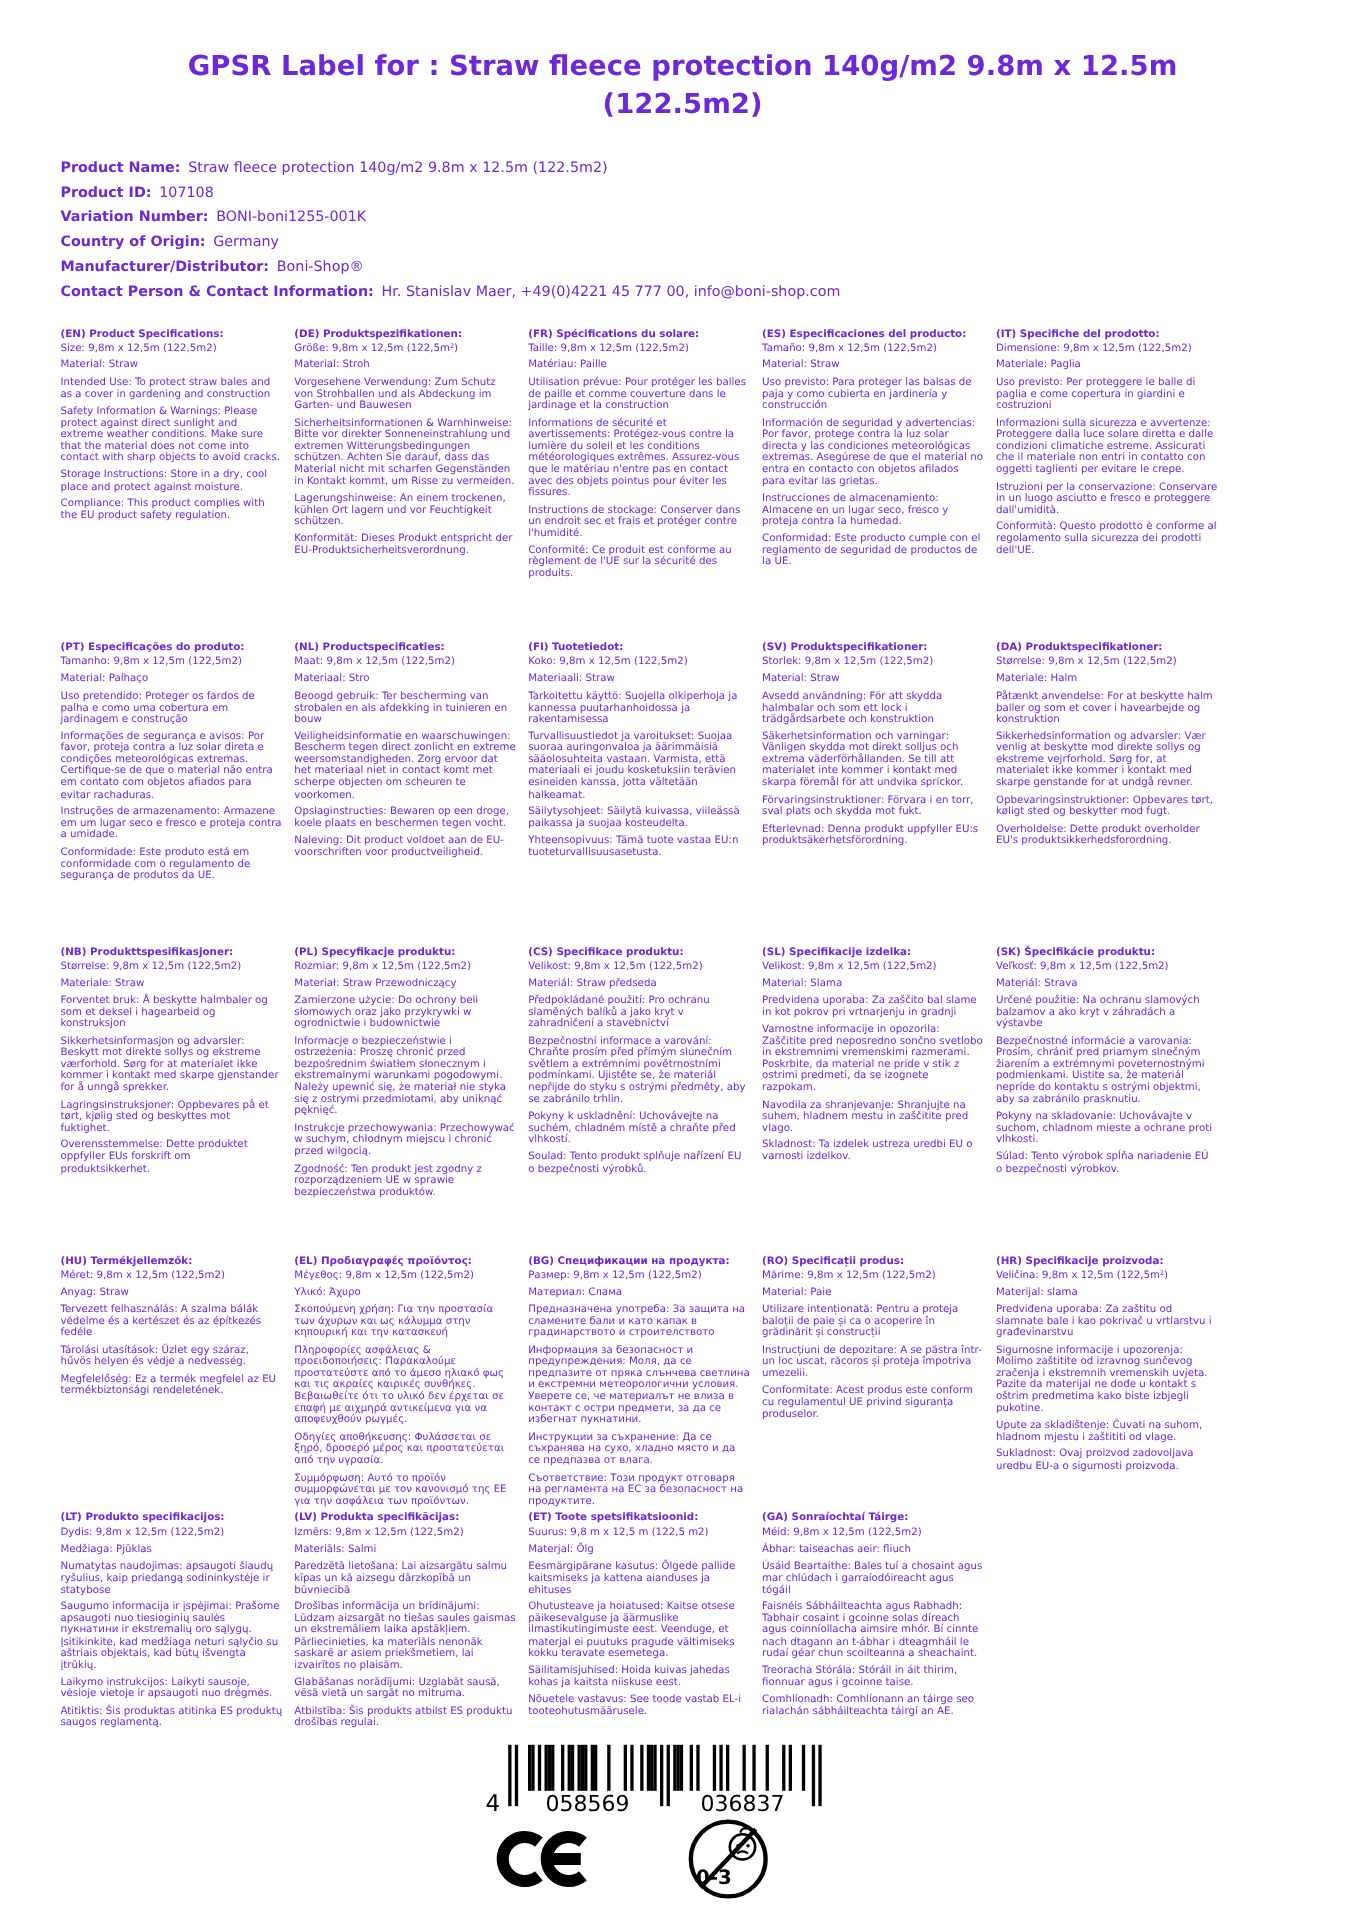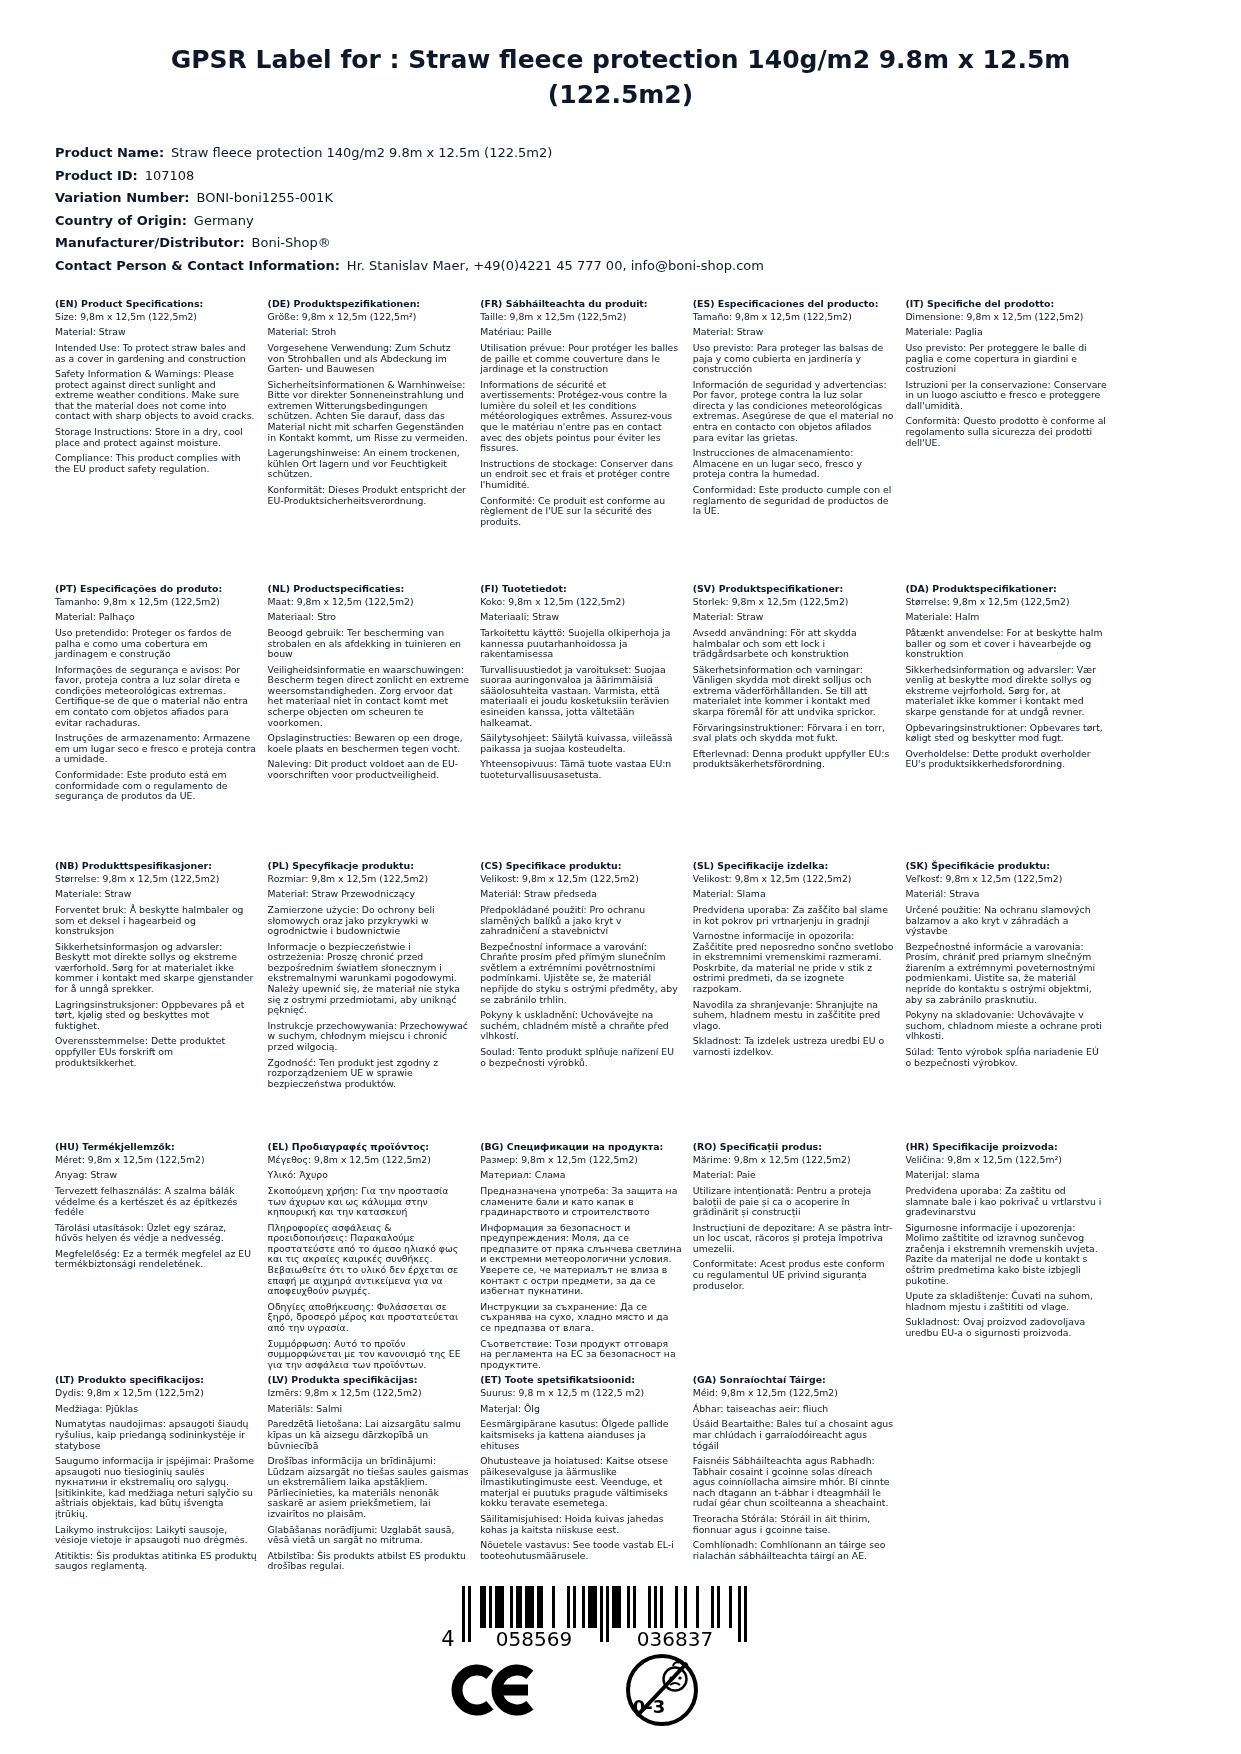--- a/index.html
+++ b/index.html
@@ -1,16 +1,16 @@
 <!DOCTYPE html>
 <html><head>
 <meta charset="utf-8">
 <style>
   html,body{margin:0;padding:0;background:#fff;}
-  .page{position:relative;width:1241px;height:1754px;background:#ffffff;color:#0f172a;
+  .page{position:relative;width:1241px;height:1754px;background:#ffffff;color:#6d28d9;
         font-family:"DejaVu Sans","Liberation Sans",sans-serif;overflow:hidden;}
   .title{position:absolute;top:42px;left:0;width:100%;margin:0;text-align:center;
          font-size:25px;font-weight:bold;line-height:1.4;padding:0 165px;box-sizing:border-box;}
   .product-info{position:absolute;left:55px;top:142px;font-size:13px;line-height:22.5px;}
   .info-label{font-weight:bold;}
   .info-value{margin-left:7px;}
   .spec-grid{position:absolute;left:55px;top:299px;width:1052px;display:grid;
              grid-template-columns:repeat(5,1fr);column-gap:11px;
              grid-template-rows:285px 277px 281px auto;align-items:start;}
   .spec-block{font-size:9.3px;line-height:1.14;}
@@ -76,21 +76,21 @@
           <p>Größe: 9,8m x 12,5m (122,5m²)</p>
           <p>Material: Stroh</p>
           <p>Vorgesehene Verwendung: Zum Schutz von Strohballen und als Abdeckung im Garten- und Bauwesen</p>
           <p>Sicherheitsinformationen &amp; Warnhinweise: Bitte vor direkter Sonneneinstrahlung und extremen Witterungsbedingungen schützen. Achten Sie darauf, dass das Material nicht mit scharfen Gegenständen in Kontakt kommt, um Risse zu vermeiden.</p>
           <p>Lagerungshinweise: An einem trockenen, kühlen Ort lagern und vor Feuchtigkeit schützen.</p>
           <p>Konformität: Dieses Produkt entspricht der EU-Produktsicherheitsverordnung.</p>
         </div>
       </section>
 
       <section class="spec-block">
-        <h2 class="spec-header">(FR) Sábháilteachta du produit:</h2>
+        <h2 class="spec-header">(FR) Spécifications du solare:</h2>
         <div class="spec-body">
           <p>Taille: 9,8m x 12,5m (122,5m2)</p>
           <p>Matériau: Paille</p>
           <p>Utilisation prévue: Pour protéger les balles de paille et comme couverture dans le jardinage et la construction</p>
           <p>Informations de sécurité et avertissements: Protégez-vous contre la lumière du soleil et les conditions météorologiques extrêmes. Assurez-vous que le matériau n'entre pas en contact avec des objets pointus pour éviter les fissures.</p>
           <p>Instructions de stockage: Conserver dans un endroit sec et frais et protéger contre l'humidité.</p>
           <p>Conformité: Ce produit est conforme au règlement de l'UE sur la sécurité des produits.</p>
         </div>
       </section>
 
@@ -105,20 +105,21 @@
           <p>Conformidad: Este producto cumple con el reglamento de seguridad de productos de la UE.</p>
         </div>
       </section>
 
       <section class="spec-block">
         <h2 class="spec-header">(IT) Specifiche del prodotto:</h2>
         <div class="spec-body">
           <p>Dimensione: 9,8m x 12,5m (122,5m2)</p>
           <p>Materiale: Paglia</p>
           <p>Uso previsto: Per proteggere le balle di paglia e come copertura in giardini e costruzioni</p>
+          <p>Informazioni sulla sicurezza e avvertenze: Proteggere dalla luce solare diretta e dalle condizioni climatiche estreme. Assicurati che il materiale non entri in contatto con oggetti taglienti per evitare le crepe.</p>
           <p>Istruzioni per la conservazione: Conservare in un luogo asciutto e fresco e proteggere dall'umidità.</p>
           <p>Conformità: Questo prodotto è conforme al regolamento sulla sicurezza dei prodotti dell'UE.</p>
         </div>
       </section>
 
       <section class="spec-block">
         <h2 class="spec-header">(PT) Especificações do produto:</h2>
         <div class="spec-body">
           <p>Tamanho: 9,8m x 12,5m (122,5m2)</p>
           <p>Material: Palhaço</p>

